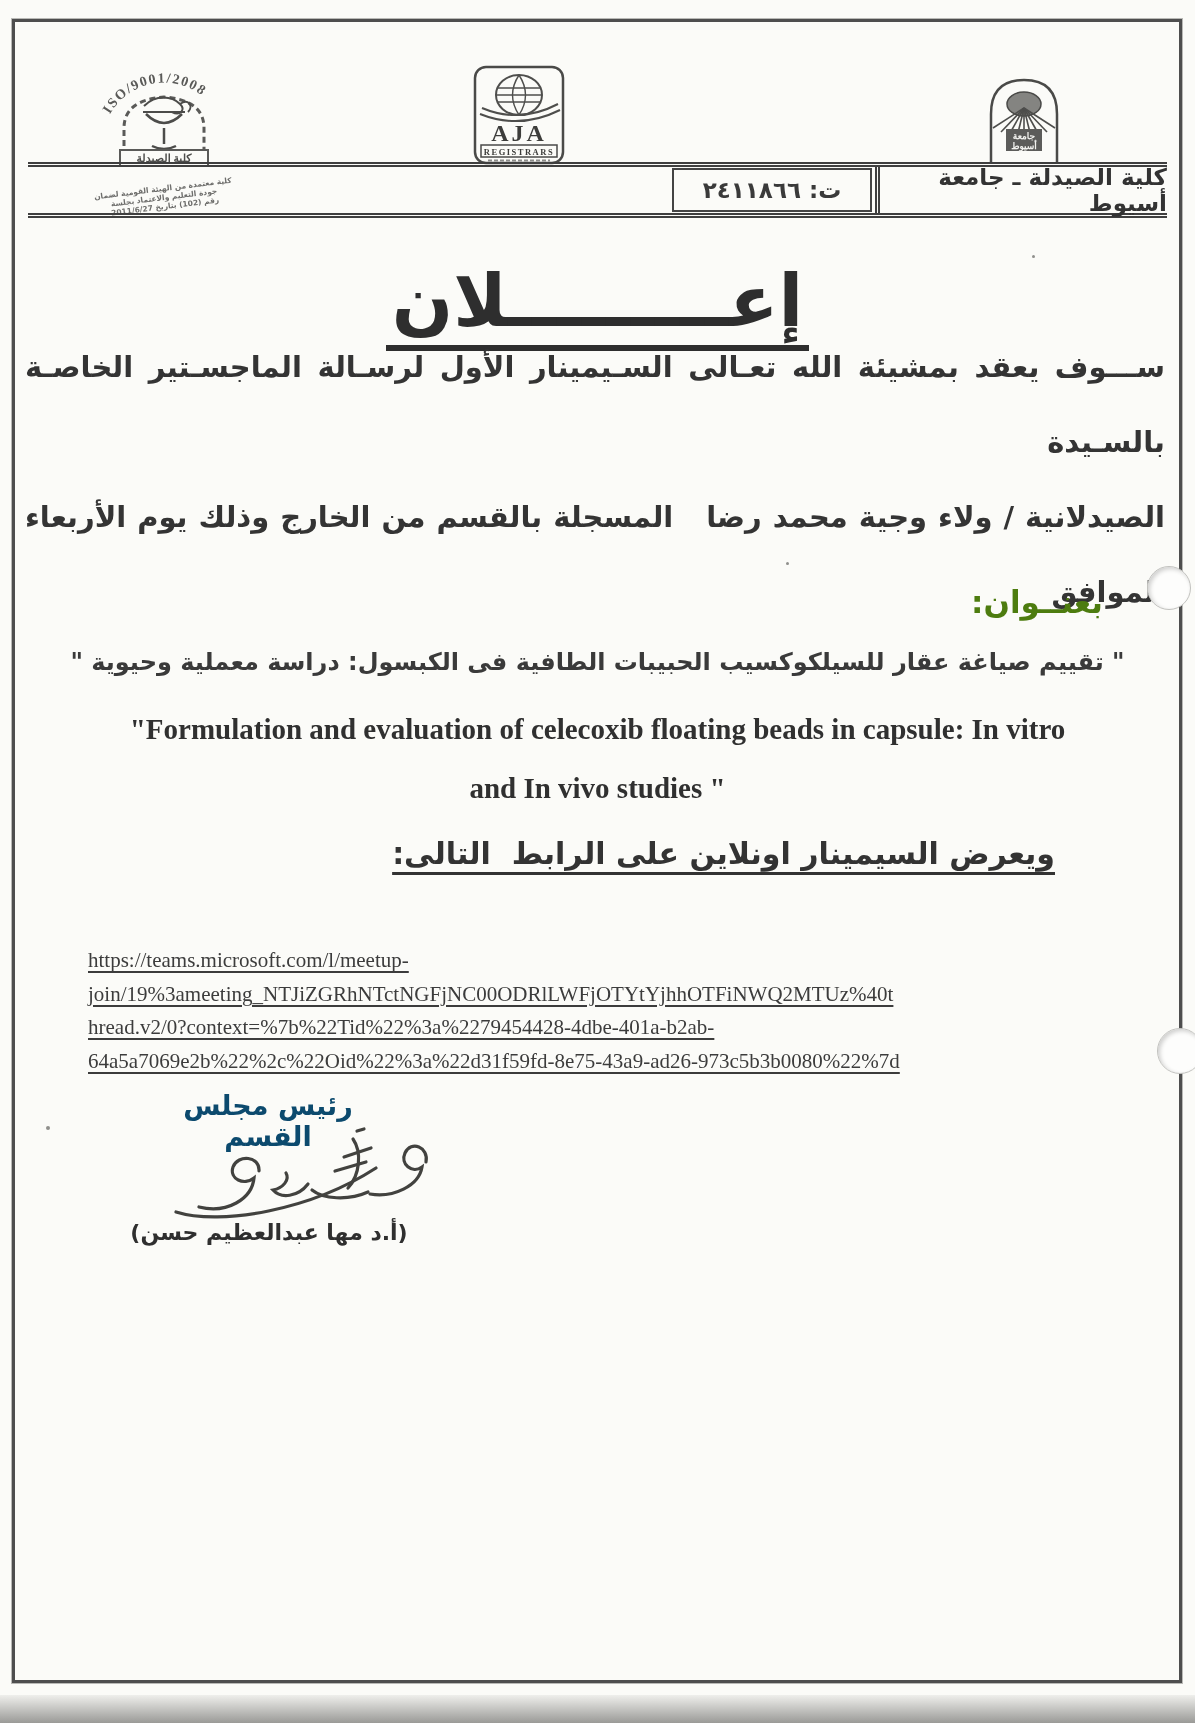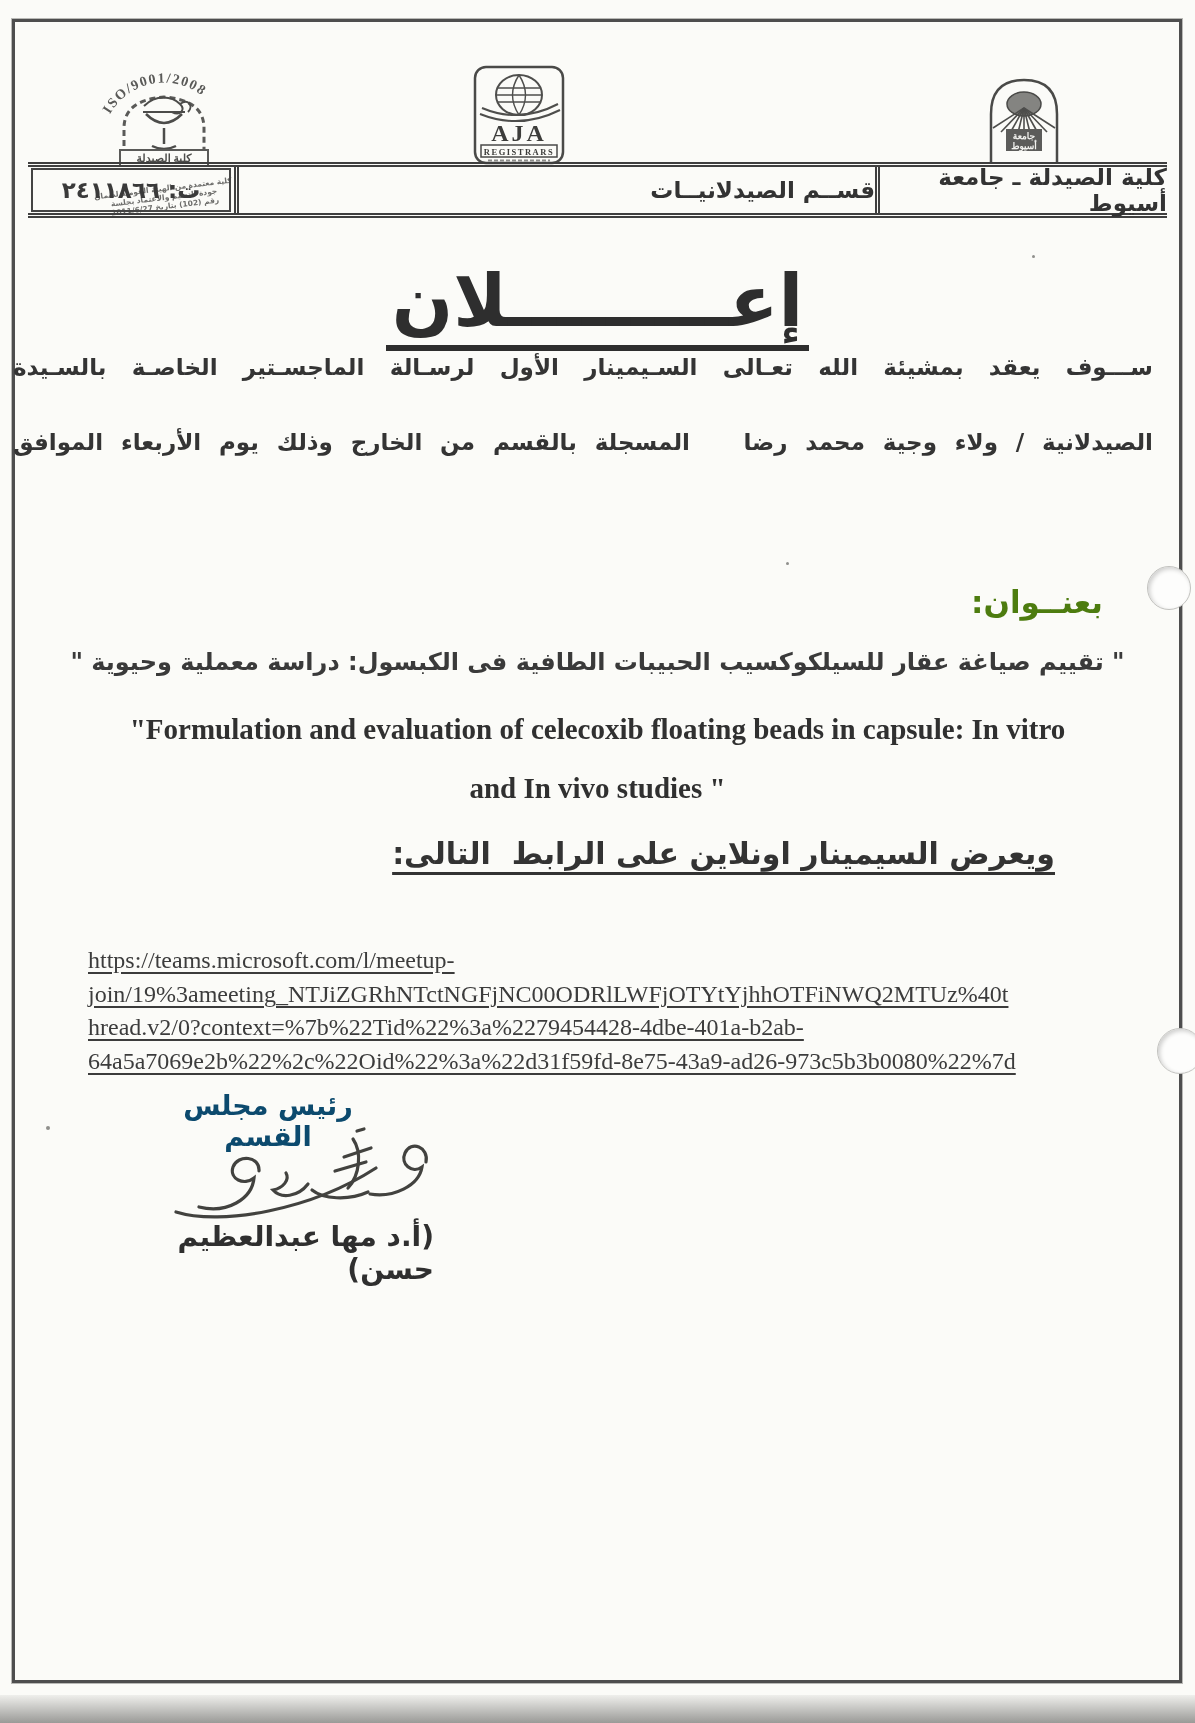--- a/index.html
+++ b/index.html
@@ -23,47 +23,47 @@
   .hcell-faculty{flex:0 0 287px;border-left:5px double #3f3f3f;}
   .hcell-dept{flex:1 1 auto;border-left:5px double #3f3f3f;}
   .hcell-phone{flex:0 0 200px;padding:3px;}
   .phone-box{border:2px solid #444;width:100%;height:100%;display:flex;align-items:center;
              justify-content:center;font-weight:bold;font-size:23px;color:#3a3a3a;}
   
   .title-wrap{position:absolute;left:0;top:224px;width:100%;text-align:center;}
   .title{display:inline-block;font-size:72px;font-weight:bold;color:#2e2e2e;
          border-bottom:6px solid #2e2e2e;padding:0 6px 4px 6px;line-height:1.1;margin-top:38px;}
   
-  .paragraph{position:absolute;left:13px;top:330px;width:1140px;font-weight:bold;
-             font-size:23px;line-height:75px;color:#343434;}
+  .paragraph{position:absolute;left:25px;top:330px;width:1140px;font-weight:bold;
+             font-size:29px;line-height:75px;color:#343434;}
   .p-line{direction:rtl;text-align:justify;text-align-last:justify;white-space:pre-wrap;}
   .p-line-ltr{direction:ltr;text-align:left;text-align-last:left;padding-left:6px;}
   
   .subject-label{position:absolute;top:584px;right:92px;font-weight:bold;font-size:31px;
                  color:#4d7c0f;direction:rtl;}
   .arabic-title{position:absolute;left:0;top:648px;width:100%;text-align:center;direction:rtl;
                 font-weight:bold;font-size:24px;color:#3a3a3a;}
   .english-title{position:absolute;left:0;top:700px;width:100%;text-align:center;
                  font-family:"Liberation Serif",serif;font-weight:bold;font-size:29px;
                  line-height:59px;color:#303030;}
   
   .link-label{position:absolute;top:836px;right:140px;direction:rtl;font-weight:bold;
               font-size:30px;color:#333;text-decoration:underline;
               text-decoration-thickness:3px;text-underline-offset:8px;}
   .url-block{position:absolute;left:88px;top:944px;width:1010px;
-             font-family:"Liberation Serif",serif;font-size:24px;line-height:33.5px;
+             font-family:"Liberation Serif",serif;font-size:21px;line-height:33.5px;
              color:#3c3c3c;}
   .url-line{text-decoration:underline;text-decoration-thickness:1.5px;
             text-underline-offset:4px;word-break:break-all;}
   
   .sig-role{position:absolute;left:148px;top:1090px;width:240px;text-align:center;
             direction:rtl;font-weight:bold;font-size:27px;color:#0c4a6e;}
   .sig-svg{position:absolute;left:138px;top:1126px;}
-  .sig-name{position:absolute;left:104px;top:1220px;width:330px;
-            direction:rtl;font-weight:bold;font-size:28px;color:#2f2f2f;}
+  .sig-name{position:absolute;left:104px;top:1220px;width:330px;text-align:center;
+            direction:rtl;font-weight:bold;font-size:22px;color:#2f2f2f;}
   
   .hole{position:absolute;border-radius:50%;background:#fdfdfc;
         box-shadow:inset 2px 2px 4px rgba(0,0,0,.18);border:1px solid #c2c2bf;}
   .hole1{right:4px;top:566px;width:42px;height:42px;}
   .hole2{right:-8px;top:1028px;width:44px;height:44px;}
   .speck{position:absolute;background:#8f8f8c;border-radius:50%;}
   .scan-bottom{position:absolute;left:0;bottom:0;width:100%;height:28px;
                background:linear-gradient(to bottom,#efefec, #9a9a97);}
   svg text{font-family:"Liberation Serif",serif;}
 </style>
@@ -131,21 +131,20 @@
         <line x1="46" y1="36" x2="77" y2="56"></line>
       </g>
       <rect x="28" y="57" width="36" height="22" fill="#5c5c5a"></rect>
       <text x="46" y="67" text-anchor="middle" font-size="9" font-weight="bold" fill="#f2f2ef" font-family="DejaVu Sans">جامعة</text>
       <text x="46" y="77" text-anchor="middle" font-size="9" font-weight="bold" fill="#f2f2ef" font-family="DejaVu Sans">أسيوط</text>
     </svg>
   </div>
 
   <div class="header-bar">
     <div class="hcell hcell-faculty">كلية الصيدلة ـ جامعة أسيوط</div>
-    <div class="hcell hcell-dept">قســم الصيدلانيــات</div>
     <div class="hcell hcell-phone">
       <div class="phone-box">ت: ٢٤١١٨٦٦</div>
     </div>
   </div>
 
   <div class="title-wrap">
     <span class="title">إعـــــــــلان</span>
   </div>
 
   <div class="paragraph">

